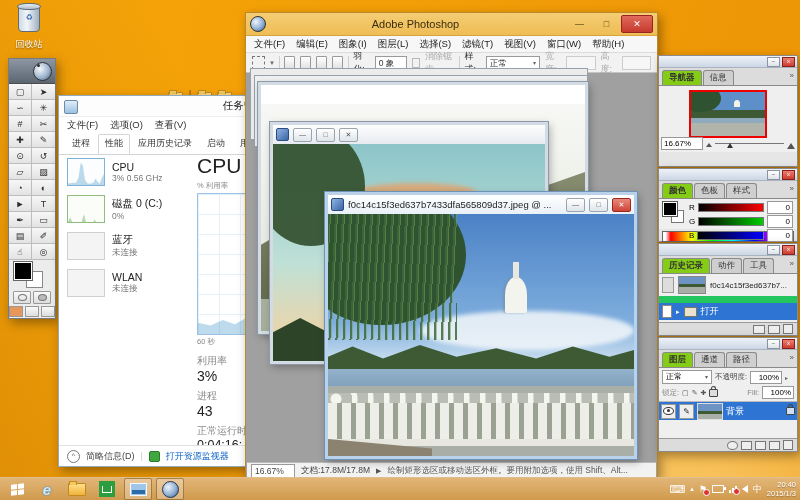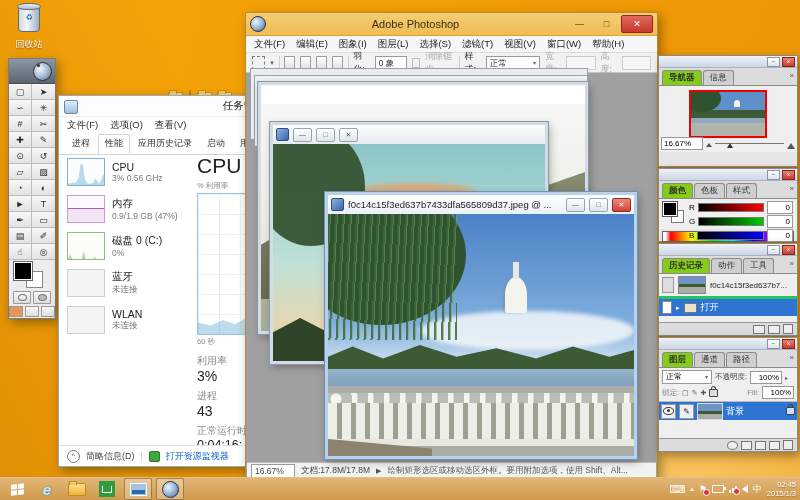--- a/index.html
+++ b/index.html
@@ -246,30 +246,20 @@
   </div>
 
   <div class="abs" style="left:8px;top:62px;width:130px">
     <div class="tm-side-item">
       <div class="mini-graph" style="border-color:#7fb2d9">
           <div class="cpu-shape" style="clip-path: polygon(0% 100%, 0% 92%, 5.9% 94%, 11.8% 90%, 17.6% 93%, 23.5% 88%, 29.4% 70%, 35.3% 15%, 41.2% 25%, 47.1% 80%, 52.9% 92%, 58.8% 95%, 64.7% 94%, 70.6% 90%, 76.5% 75%, 82.4% 88%, 88.2% 94%, 94.1% 72%, 100% 58%, 100% 100%);"></div>
         </div>
       <div>
           <div class="tm-name">CPU</div>
            <div class="tm-detail">3% 0.56 GHz</div>
-        </div>
-    </div>
-    <div class="tm-side-item">
-      <div class="mini-graph" style="border-color:#c79fce;background:#fdf8fd">
-        <div style="position:absolute;left:0;right:0;top:45%;height:1px;background:#a664ad"></div>
-        <div style="position:absolute;left:0;right:0;top:45%;bottom:0;background:rgba(166,100,173,.12)"></div>
-      </div>
-      <div>
-          <div class="tm-name">内存</div>
-           <div class="tm-detail">0.9/1.9 GB (47%)</div>
         </div>
     </div>
     <div class="tm-side-item">
       <div class="mini-graph" style="border-color:#8fbe7f;background:#fafdf8">
         <div style="position:absolute;inset:0;background:rgba(90,160,70,.4);clip-path:polygon(0 100%,6% 82%,12% 100%,38% 100%,44% 70%,50% 100%,70% 100%,74% 90%,78% 100%,100% 100%)"></div>
       </div>
       <div>
           <div class="tm-name">磁盘 0 (C:)</div>
            <div class="tm-detail">0%</div>
         </div>
@@ -501,21 +491,21 @@
     <span class="ph-btn">–</span>
     <span class="ph-btn red">x</span>
   </div>
   <div class="pal-tabs">
     <span class="pal-tab active">历史记录</span>
     <span class="pal-tab">动作</span>
     <span class="pal-tab">工具</span>
     <span class="pal-more">»</span>
   </div>
   <div class="pal-body" style="height:48px">
-    <div style="display:flex;align-items:center;gap:4px;padding:2px 3px;border-bottom:3px solid #22c55e">
+    <div style="display:flex;align-items:center;gap:4px;padding:2px 3px;border-bottom:7px solid #22c55e">
       <span style="width:10px;height:14px;border:1px solid #999;background:#ddd"></span>
       <span style="width:26px;height:16px;border:1px solid #888;background:linear-gradient(#6d94c4 0 45%,#3d5a35 45% 65%,#a9aea6 65% 100%)"></span>
       <span class="nowrap" style="font-size:8px;color:#222;flex:1">f0c14c15f3ed637b7...</span>
     </div>
     <div class="hist-sel" style="display:flex;align-items:center;gap:4px;padding:2px 3px;height:13px">
       <span style="width:8px;height:11px;background:#fff;border:1px solid #888"></span>
       <span style="font-size:7px">▸</span>
       <span style="width:11px;height:8px;background:#e8e2cf;border:1px solid #776"></span>
       <span style="font-size:9px">打开</span>
     </div>
@@ -611,17 +601,17 @@
     <span class="batt"></span>
     <span class="netbars" style="position:relative">
         <i style="height:3px"></i>
         <i style="height:5px"></i>
         <i style="height:7px"></i>
         <span class="reddot"></span>
       </span>
     <span class="spk"></span>
     <span>中</span>
     <div class="clock">
-      <div>02:45</div>
+      <div>20:40</div>
       <div>2015/1/3</div>
     </div>
   </div>
 </div>
 
 </body></html>

